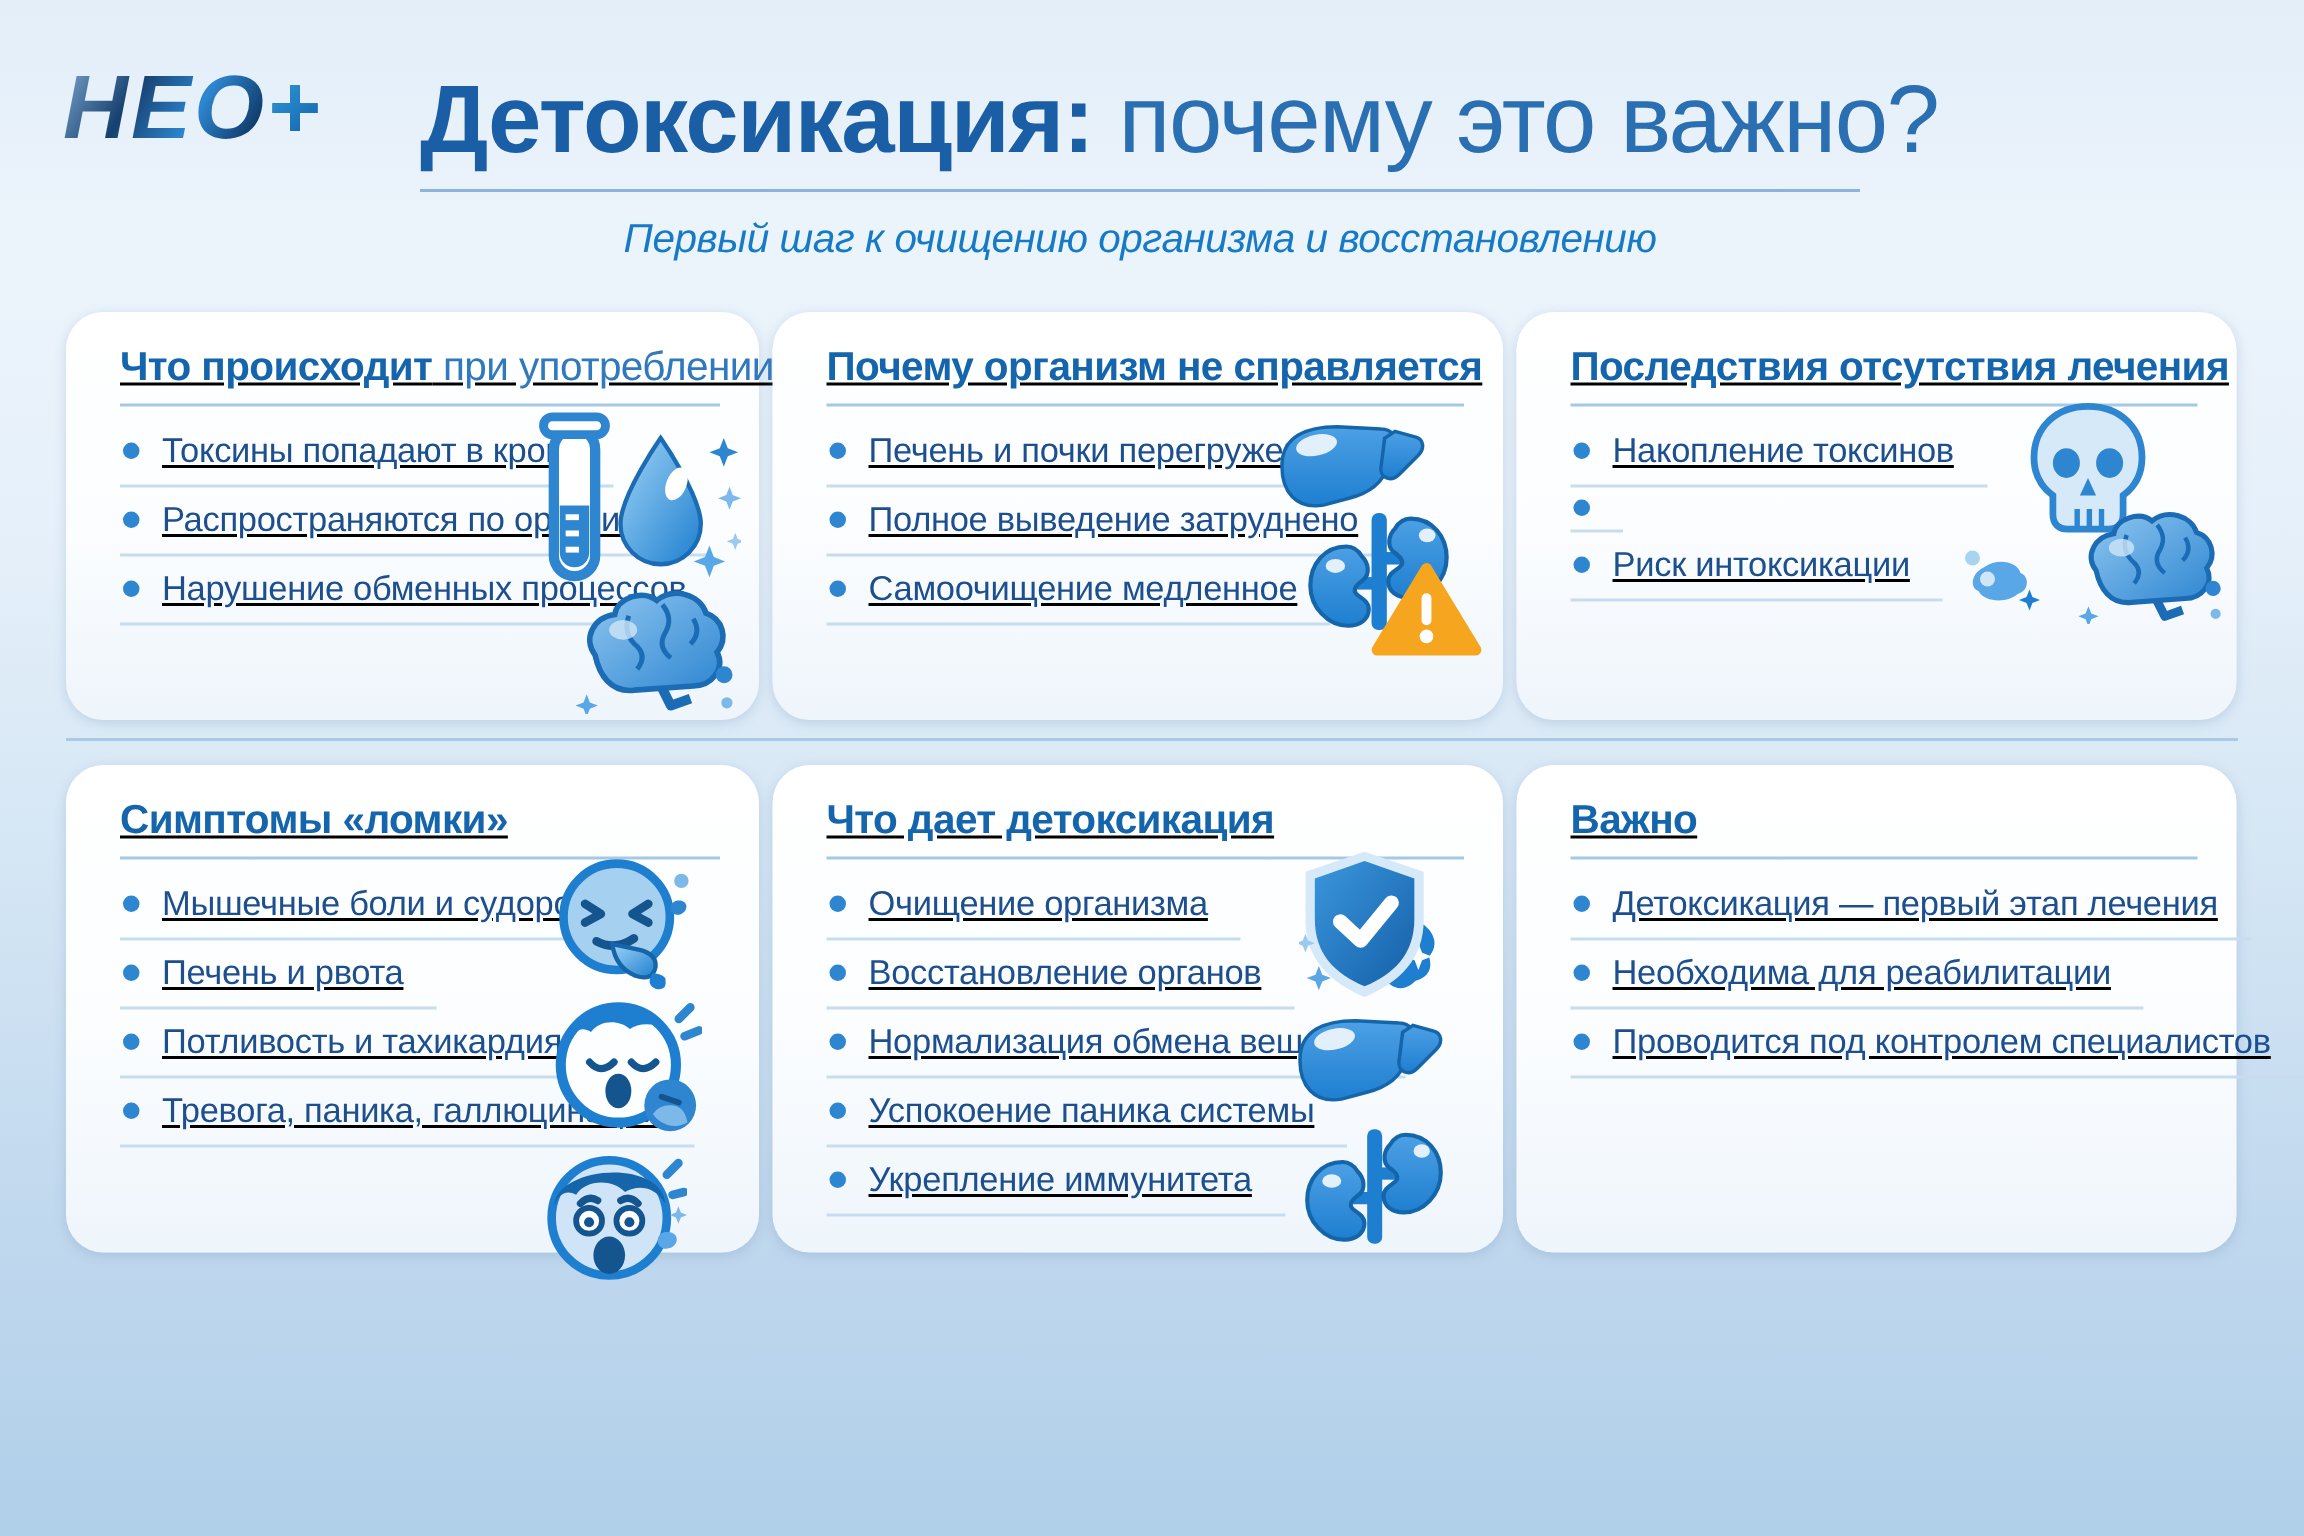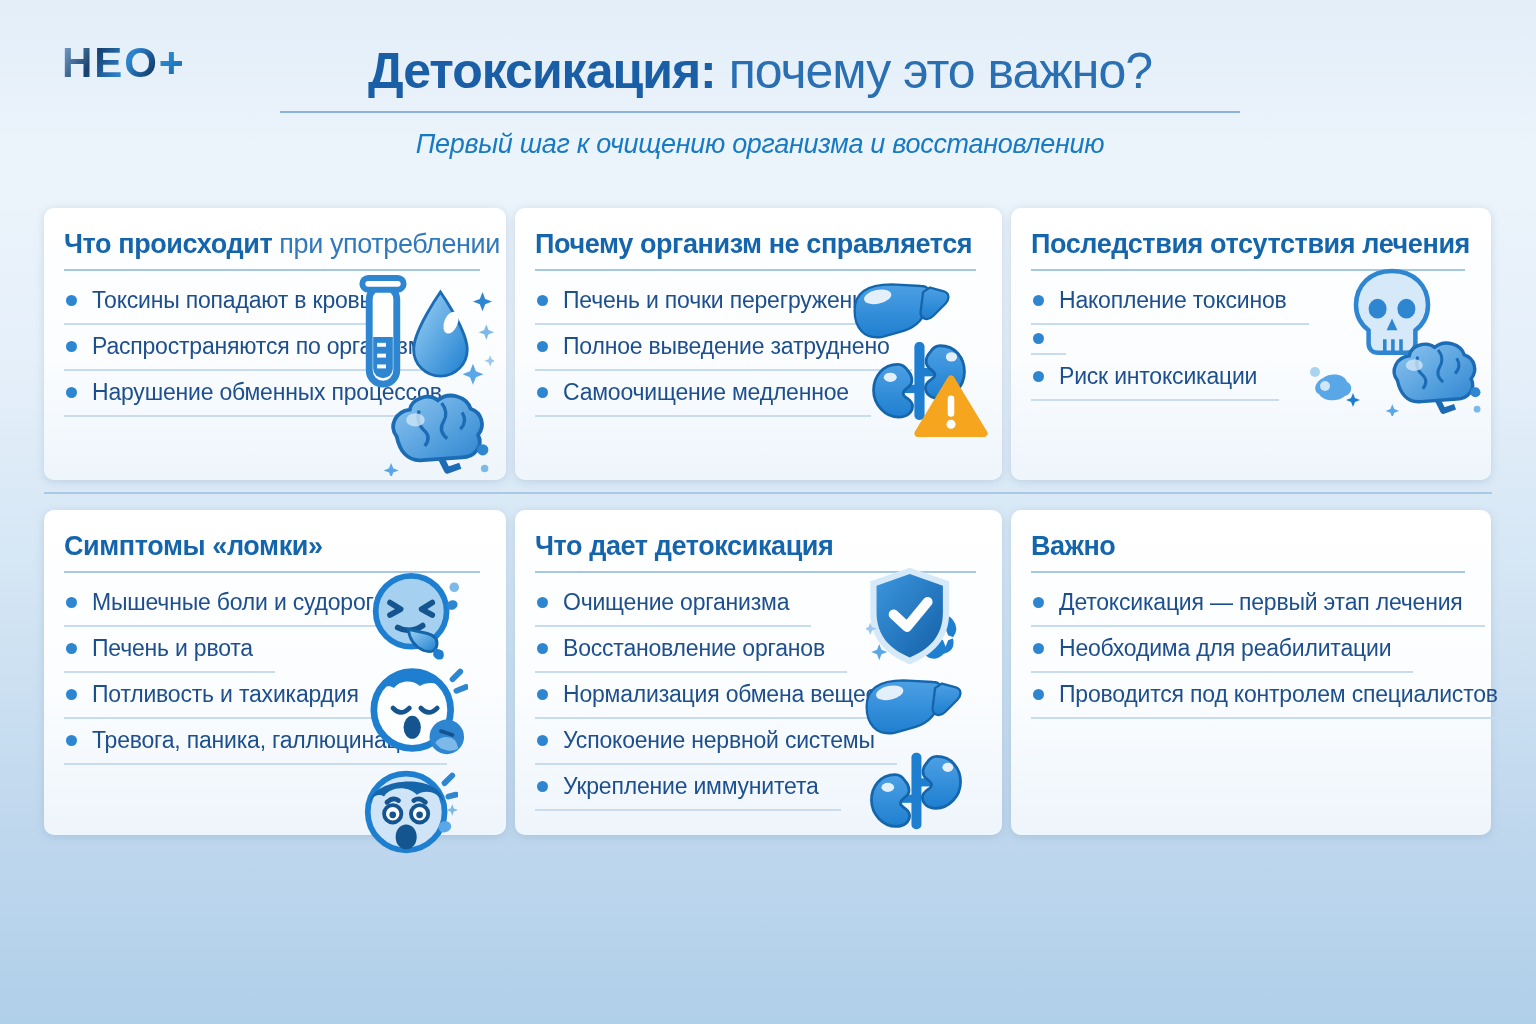--- a/index.html
+++ b/index.html
@@ -3,46 +3,46 @@
 <meta charset="utf-8">
 <style>
   html,body{margin:0;padding:0;}
   body{
     width:1536px;height:1024px;overflow:hidden;position:relative;
     font-family:"Liberation Sans",sans-serif;
     background:linear-gradient(180deg,#e3eef9 0%,#ecf4fb 16%,#e6f0fa 34%,#d3e5f4 58%,#c0d8ee 80%,#b0cfe9 100%);
   }
   
   .logo{
-    position:absolute;left:62px;top:42px;font-size:42px;font-weight:800;letter-spacing:2px;
+    position:absolute;left:42px;top:42px;font-size:60px;font-weight:800;letter-spacing:2px;
     background:linear-gradient(120deg,#7ea8cf 0%,#16406f 28%,#2e86d1 52%,#0f3a68 74%,#3e98dd 100%);
-    -webkit-background-clip:text;background-clip:text;color:transparent;line-height:1;
+    -webkit-background-clip:text;background-clip:text;color:transparent;line-height:1;font-style:italic;
   }
   .logo .plus{
     background:linear-gradient(135deg,#35a7e8 0%,#1565ab 80%);
     -webkit-background-clip:text;background-clip:text;color:transparent;font-weight:800;
   }
   .title-wrap{position:absolute;left:280px;top:44px;width:960px;text-align:center;}
-  h1{margin:0;font-size:50px;line-height:1.1;letter-spacing:-1px;white-space:nowrap;}
+  h1{margin:0;font-size:64px;line-height:1.1;letter-spacing:-1px;white-space:nowrap;}
   h1 .t-bold{font-weight:800;color:#1a5ea6;}
   h1 .t-light{font-weight:400;color:#2a6fb2;}
   .title-divider{margin-top:12px;height:2px;background:linear-gradient(90deg,rgba(138,180,217,.2),#7fae d8 20%,#6ea2d0 50%,rgba(138,180,217,.2));background-color:#8ab4d9;}
   .subtitle{margin:16px 0 0 0;font-size:27px;font-style:italic;font-weight:400;color:#177ac5;letter-spacing:-0.3px;}
   
   .grid{
     position:absolute;left:44px;top:208px;width:1448px;
     display:grid;grid-template-columns:462px 487px 480px;grid-template-rows:272px 325px;
     column-gap:9px;row-gap:30px;
   }
   .row-divider{position:absolute;left:44px;top:492px;width:1448px;height:2px;background:#9cc0e0;opacity:.8;}
   .card{
-    position:relative;border-radius:10px;
+    position:relative;border-radius:25px;
     background:linear-gradient(180deg,#ffffff 0%,#fbfdff 55%,#eef5fb 100%);
     box-shadow:0 2px 8px rgba(110,145,180,.28);
-    padding:20px 24px 14px 20px;box-sizing:border-box;
+    padding:20px 24px 14px 36px;box-sizing:border-box;text-decoration:underline;
   }
   .card h2{margin:0;font-size:27px;line-height:1.2;letter-spacing:-0.4px;white-space:nowrap;}
   .card h2 .ct-bold{font-weight:800;color:#1565ad;}
   .card h2 .ct-rest{font-weight:400;color:#3079bd;}
   .card .rule{margin-top:9px;height:2px;background:#a6c8e5;margin-right:2px;}
   .card ul{list-style:none;margin:8px 0 0 0;padding:0;display:flex;flex-direction:column;align-items:flex-start;}
   .card li{
     display:flex;align-items:center;gap:15px;
     padding:8px 22px 9px 2px;border-bottom:2px solid #c9dcee;
     font-size:23px;color:#1d4f8e;letter-spacing:-0.2px;white-space:nowrap;
@@ -333,21 +333,21 @@
         <li>
           <span class="dot"></span>
           <span>Восстановление органов</span>
         </li>
         <li>
           <span class="dot"></span>
           <span>Нормализация обмена веществ</span>
         </li>
         <li>
           <span class="dot"></span>
-          <span>Успокоение нервной системы</span>
+          <span>Успокоение паника системы</span>
         </li>
         <li>
           <span class="dot"></span>
           <span>Укрепление иммунитета</span>
         </li>
       </ul>
     <div class="icons">
         <span class="icon-shield-check-icon">
           <svg viewBox="0 0 106 116">
             <path d="M72,58 q14,-8 22,2 q8,10 0,20 q4,14 -10,18 q-10,10 -20,2 q-14,2 -16,-12 q-4,-16 8,-20 q4,-8 16,-10 Z" fill="#1e7fd0"></path>

